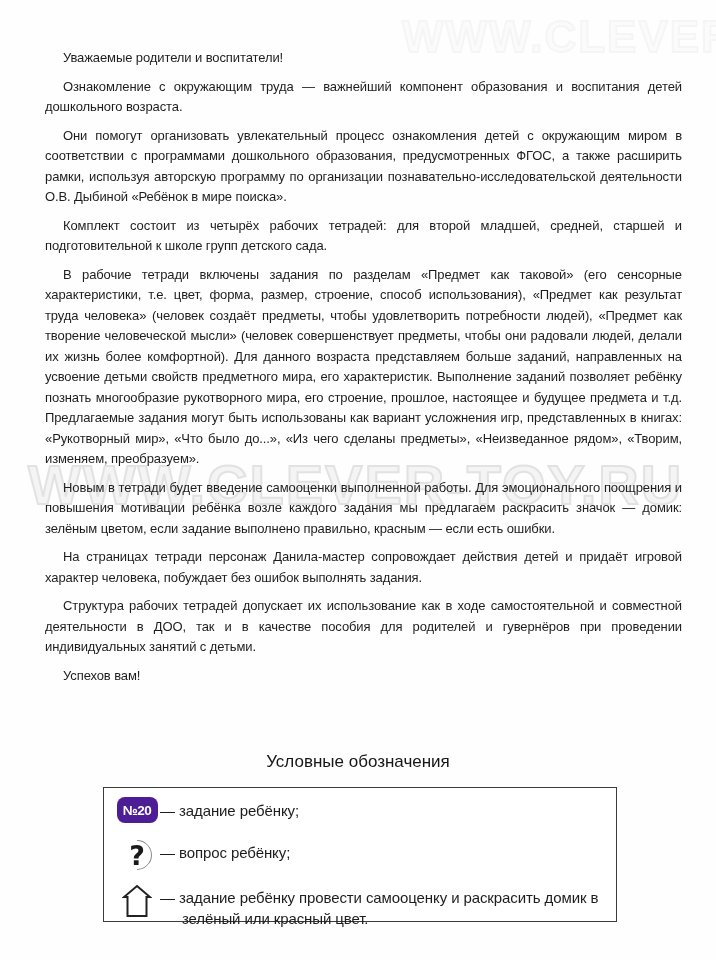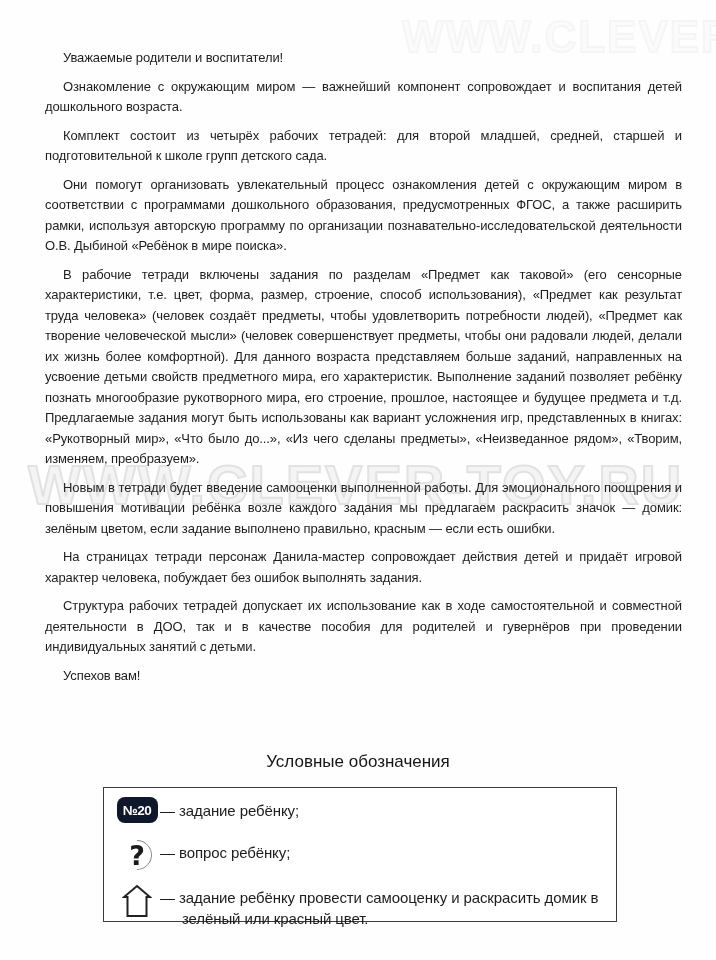--- a/index.html
+++ b/index.html
@@ -102,21 +102,21 @@
     padding-left: 22px;
     text-indent: -22px;
     margin-top: 3px;
   }
   .badge-no20 {
     display: inline-flex;
     justify-content: center;
     align-items: center;
     width: 41px;
     height: 26px;
-    background: #0f172a;
+    background: #4c1d95;
     border-radius: 8px;
     color: #ffffff;
     font-size: 13.5px;
     font-weight: 700;
     letter-spacing: -0.5px;
   }
   .q-wrap {
     position: relative;
     width: 32px;
     height: 32px;
@@ -150,23 +150,23 @@
 </head>
 <body>
 
 <div class="stage">
 
   <div class="watermark top">WWW.CLEVER-TOY.RU</div>
   <div class="watermark mid">WWW.CLEVER-TOY.RU</div>
 
   <div class="content">
     <p class="body-par">Уважаемые родители и воспитатели!</p>
-    <p class="body-par">Ознакомление с окружающим миром — важнейший компонент сопровождает и воспитания детей дошкольного возраста.</p>
+    <p class="body-par">Ознакомление с окружающим труда — важнейший компонент образования и воспитания детей дошкольного возраста.</p>
+    <p class="body-par">Они помогут организовать увлекательный процесс ознакомления детей с окружающим миром в соответствии с программами дошкольного образования, предусмотренных ФГОС, а также расширить рамки, используя авторскую программу по организации познавательно-исследовательской деятельности О.В. Дыбиной «Ребёнок в мире поиска».</p>
     <p class="body-par">Комплект состоит из четырёх рабочих тетрадей: для второй младшей, средней, старшей и подготовительной к школе групп детского сада.</p>
-    <p class="body-par">Они помогут организовать увлекательный процесс ознакомления детей с окружающим миром в соответствии с программами дошкольного образования, предусмотренных ФГОС, а также расширить рамки, используя авторскую программу по организации познавательно-исследовательской деятельности О.В. Дыбиной «Ребёнок в мире поиска».</p>
     <p class="body-par">В рабочие тетради включены задания по разделам «Предмет как таковой» (его сенсорные характеристики, т.е. цвет, форма, размер, строение, способ использования), «Предмет как результат труда человека» (человек создаёт предметы, чтобы удовлетворить потребности людей), «Предмет как творение человеческой мысли» (человек совершенствует предметы, чтобы они радовали людей, делали их жизнь более комфортной). Для данного возраста представляем больше заданий, направленных на усвоение детьми свойств предметного мира, его характеристик. Выполнение заданий позволяет ребёнку познать многообразие рукотворного мира, его строение, прошлое, настоящее и будущее предмета и т.д. Предлагаемые задания могут быть использованы как вариант усложнения игр, представленных в книгах: «Рукотворный мир», «Что было до...», «Из чего сделаны предметы», «Неизведанное рядом», «Творим, изменяем, преобразуем».</p>
     <p class="body-par">Новым в тетради будет введение самооценки выполненной работы. Для эмоционального поощрения и повышения мотивации ребёнка возле каждого задания мы предлагаем раскрасить значок — домик: зелёным цветом, если задание выполнено правильно, красным — если есть ошибки.</p>
     <p class="body-par">На страницах тетради персонаж Данила-мастер сопровождает действия детей и придаёт игровой характер человека, побуждает без ошибок выполнять задания.</p>
     <p class="body-par">Структура рабочих тетрадей допускает их использование как в ходе самостоятельной и совместной деятельности в ДОО, так и в качестве пособия для родителей и гувернёров при проведении индивидуальных занятий с детьми.</p>
     <p class="body-par closing">Успехов вам!</p>
   </div>
 
   <div class="legend-heading">Условные обозначения</div>
 
   <div class="legend-box">

